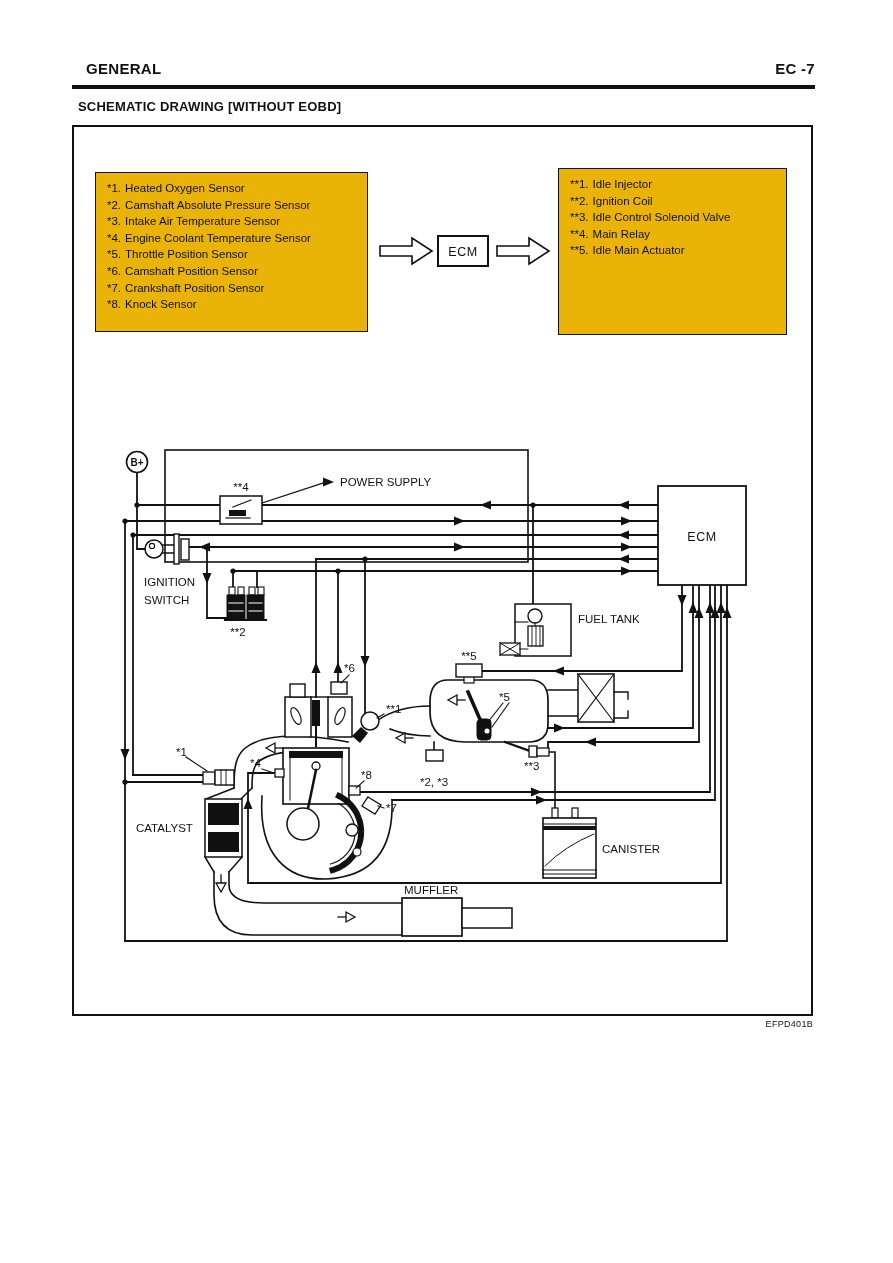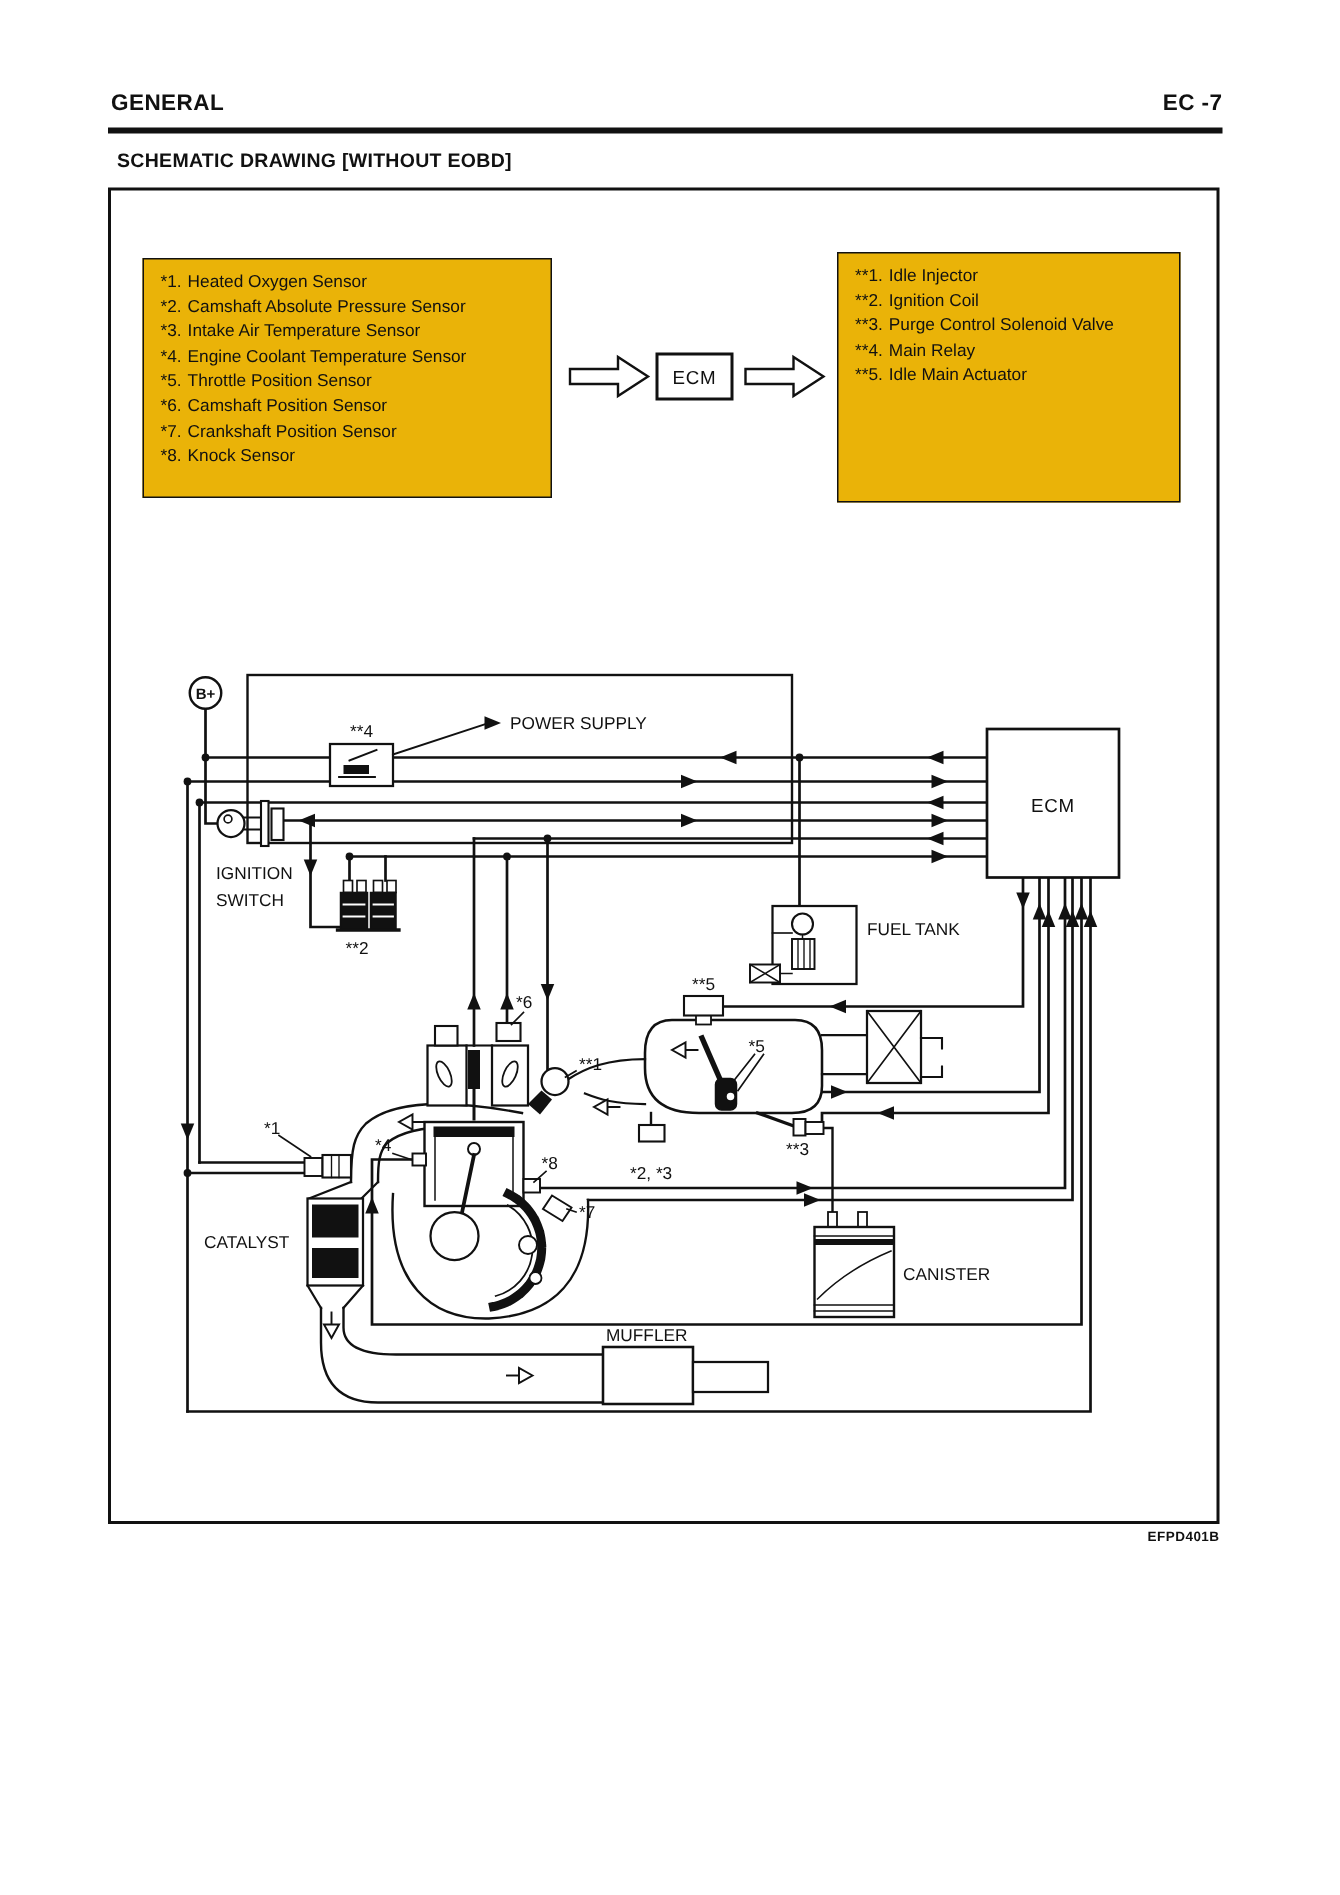--- a/index.html
+++ b/index.html
@@ -2,38 +2,38 @@
 <html><head>
 <meta charset="utf-8">
 <style>
   html,body{margin:0;padding:0;background:#e8e8e8;}
   .page{
     position:relative;width:893px;height:1263px;background:#ffffff;
     font-family:"Liberation Sans","DejaVu Sans",sans-serif;color:#111;
     margin:0 auto;overflow:hidden;
   }
   
-  .hdr-section{position:absolute;left:74px;top:60px;font-size:15px;font-weight:bold;letter-spacing:.3px;}
+  .hdr-section{position:absolute;left:86px;top:60px;font-size:15px;font-weight:bold;letter-spacing:.3px;}
   .hdr-pageref{position:absolute;right:78px;top:60px;font-size:15px;font-weight:bold;letter-spacing:.3px;}
   .hdr-rule{position:absolute;left:72px;right:78px;top:85px;height:4px;background:#111;}
   .doc-title{position:absolute;left:78px;top:99px;font-size:13px;font-weight:bold;letter-spacing:.2px;}
   
   .frame{position:absolute;left:72px;top:125px;width:741px;height:891px;border:2px solid #111;box-sizing:border-box;background:#fff;}
   
   .legend{position:absolute;border:1.6px solid #111;box-sizing:border-box;font-size:11.5px;line-height:16.6px;padding:7px 0 0 11px;background:#eab308;}
   .legend-left{left:95px;top:172px;width:273px;height:160px;}
   .legend-right{left:558px;top:168px;width:229px;height:167px;}
   .legend-row{white-space:nowrap;}
   .legend-ref{margin-right:4px;}
   
   .schematic{position:absolute;left:72px;top:125px;}
   .schematic text{font-family:"Liberation Sans","DejaVu Sans",sans-serif;font-size:11.5px;fill:#111;}
   .schematic text.ecm{font-size:12.5px;letter-spacing:.5px;}
   
-  .fig-code{position:absolute;right:80px;top:1019px;font-size:9px;font-weight:bold;letter-spacing:.3px;}
+  .fig-code{position:absolute;right:80px;top:1019px;font-size:9px;font-weight:normal;letter-spacing:.3px;}
 </style>
 </head>
 <body>
 
 <div class="page">
 
   <div class="hdr-section">GENERAL</div>
   <div class="hdr-pageref">EC -7</div>
   <div class="hdr-rule"></div>
   <div class="doc-title">SCHEMATIC DRAWING [WITHOUT EOBD]</div>
@@ -47,21 +47,21 @@
     <div class="legend-row"><span class="legend-ref">*4.</span><span>Engine Coolant Temperature Sensor</span></div>
     <div class="legend-row"><span class="legend-ref">*5.</span><span>Throttle Position Sensor</span></div>
     <div class="legend-row"><span class="legend-ref">*6.</span><span>Camshaft Position Sensor</span></div>
     <div class="legend-row"><span class="legend-ref">*7.</span><span>Crankshaft Position Sensor</span></div>
     <div class="legend-row"><span class="legend-ref">*8.</span><span>Knock Sensor</span></div>
   </div>
 
   <div class="legend legend-right">
     <div class="legend-row"><span class="legend-ref">**1.</span><span>Idle Injector</span></div>
     <div class="legend-row"><span class="legend-ref">**2.</span><span>Ignition Coil</span></div>
-    <div class="legend-row"><span class="legend-ref">**3.</span><span>Purge Control Solenoid Valve</span></div>
+    <div class="legend-row"><span class="legend-ref">**3.</span><span>Idle Control Solenoid Valve</span></div>
     <div class="legend-row"><span class="legend-ref">**4.</span><span>Main Relay</span></div>
     <div class="legend-row"><span class="legend-ref">**5.</span><span>Idle Main Actuator</span></div>
   </div>
 
   <svg class="schematic" width="741" height="891" viewBox="72 125 741 891" fill="none" stroke-linecap="square">
     <defs>
       <polygon id="ah" points="0,0 -11,-4.5 -11,4.5" fill="#111" stroke="none"></polygon>
       <g id="fa" stroke="#111" stroke-width="1.3">
         <line x1="-17" y1="0" x2="-8" y2="0"></line>
         <polygon points="0,0 -9,-5 -9,5" fill="#fff"></polygon>

